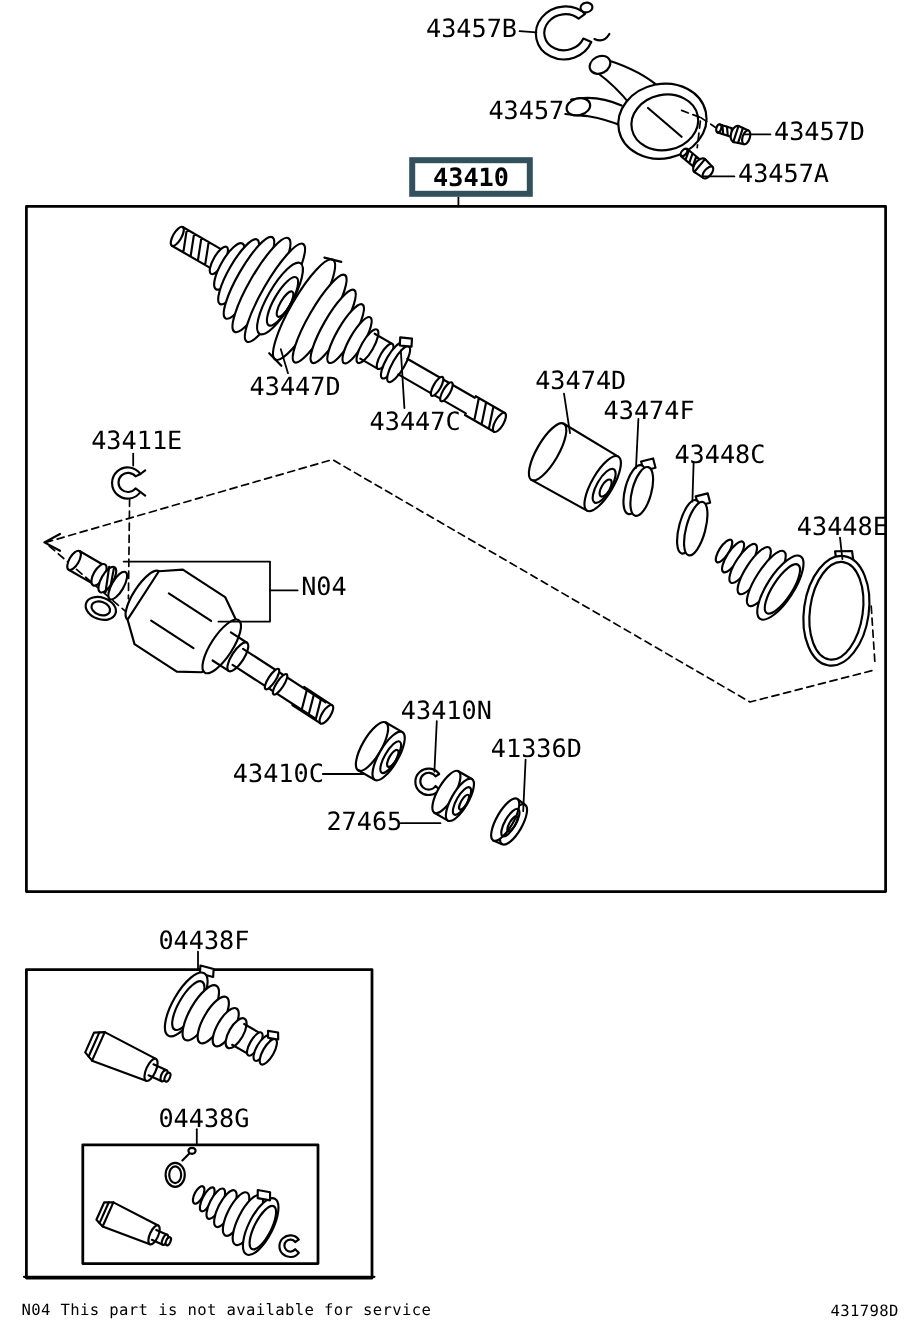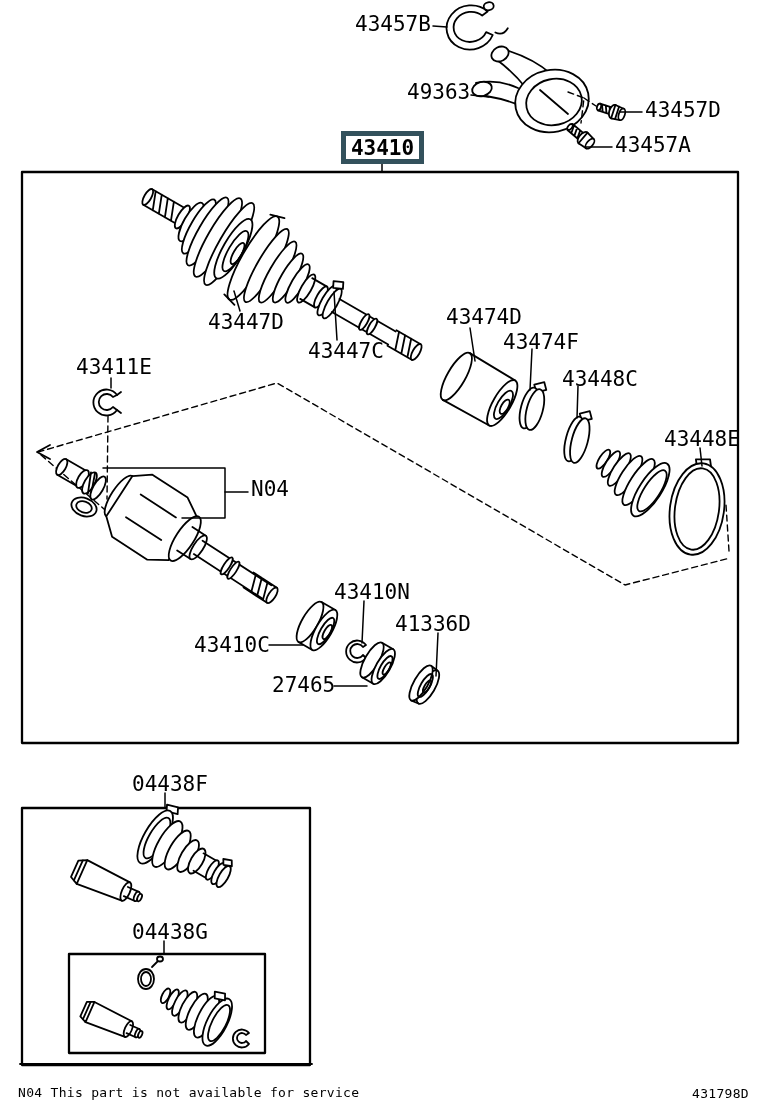--- a/index.html
+++ b/index.html
@@ -11,21 +11,21 @@
   svg *{stroke:#000;stroke-width:1.8;fill:none;stroke-linecap:round;stroke-linejoin:round;}
   svg .f{fill:#fff;}
   svg .d{stroke-dasharray:6 4;stroke-width:1.4;}
   svg .ld{stroke-width:1.5;}
   svg .box{stroke-width:2.3;}
   .lbl{
     position:absolute;font-weight:normal;font-size:21px;line-height:1;
     white-space:nowrap;letter-spacing:0px;
   }
   .badge{
-    position:absolute;left:341px;top:131px;width:83px;height:33px;box-sizing:border-box;
+    position:absolute;left:341px;top:131px;width:103px;height:33px;box-sizing:border-box;
     border:5px solid #33515c;background:#fff;display:flex;align-items:center;justify-content:center;
     font-weight:bold;font-size:21px;
   }
   .footer{position:absolute;font-size:13px;letter-spacing:.3px;font-weight:normal;}
 </style>
 </head>
 <body>
 
 <svg width="760" height="1112" viewBox="0 0 760 1112">
 
@@ -294,32 +294,32 @@
     <path class="ld" d="M165,793 L165,807"></path>
     <path class="ld" d="M164,941 L164,953"></path>
   </g>
 </svg>
 
 <div class="badge">
   <span>43410</span>
 </div>
 
 <div class="lbl" style="left:355px;top:14px">43457B</div>
-<div class="lbl" style="left:407px;top:82px">49363</div>
+<div class="lbl" style="left:407px;top:82px">43457</div>
 <div class="lbl" style="left:645px;top:100px">43457D</div>
 <div class="lbl" style="left:615px;top:135px">43457A</div>
 <div class="lbl" style="left:208px;top:312px">43447D</div>
 <div class="lbl" style="left:308px;top:341px">43447C</div>
 <div class="lbl" style="left:446px;top:307px">43474D</div>
 <div class="lbl" style="left:503px;top:332px">43474F</div>
 <div class="lbl" style="left:562px;top:369px">43448C</div>
 <div class="lbl" style="left:664px;top:429px">43448E</div>
 <div class="lbl" style="left:76px;top:357px">43411E</div>
 <div class="lbl" style="left:251px;top:479px">N04</div>
 <div class="lbl" style="left:334px;top:582px">43410N</div>
-<div class="lbl" style="left:395px;top:614px">41336D</div>
+<div class="lbl" style="left:409px;top:614px">41336D</div>
 <div class="lbl" style="left:194px;top:635px">43410C</div>
 <div class="lbl" style="left:272px;top:675px">27465</div>
 <div class="lbl" style="left:132px;top:774px">04438F</div>
 <div class="lbl" style="left:132px;top:922px">04438G</div>
 
 <div class="footer" style="left:18px;top:1085px">N04 This part is not available for service</div>
 <div class="footer" style="left:692px;top:1086px">431798D</div>
 
 </body></html>

